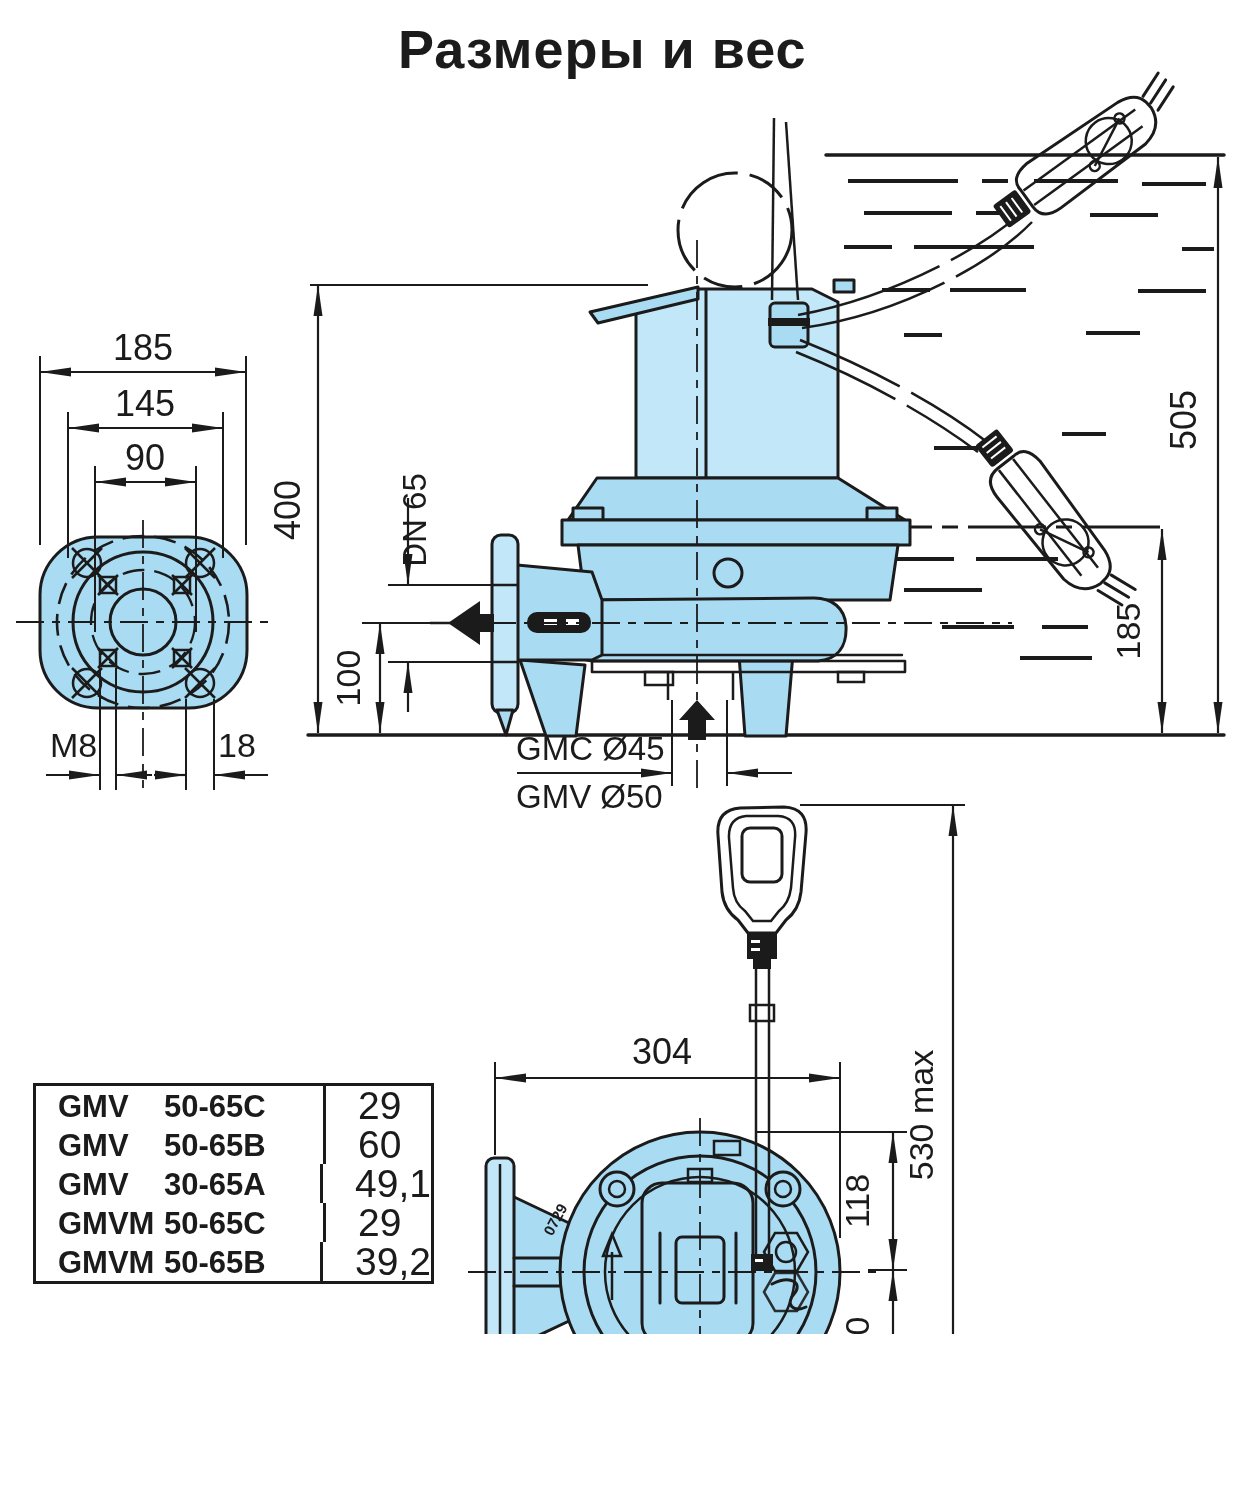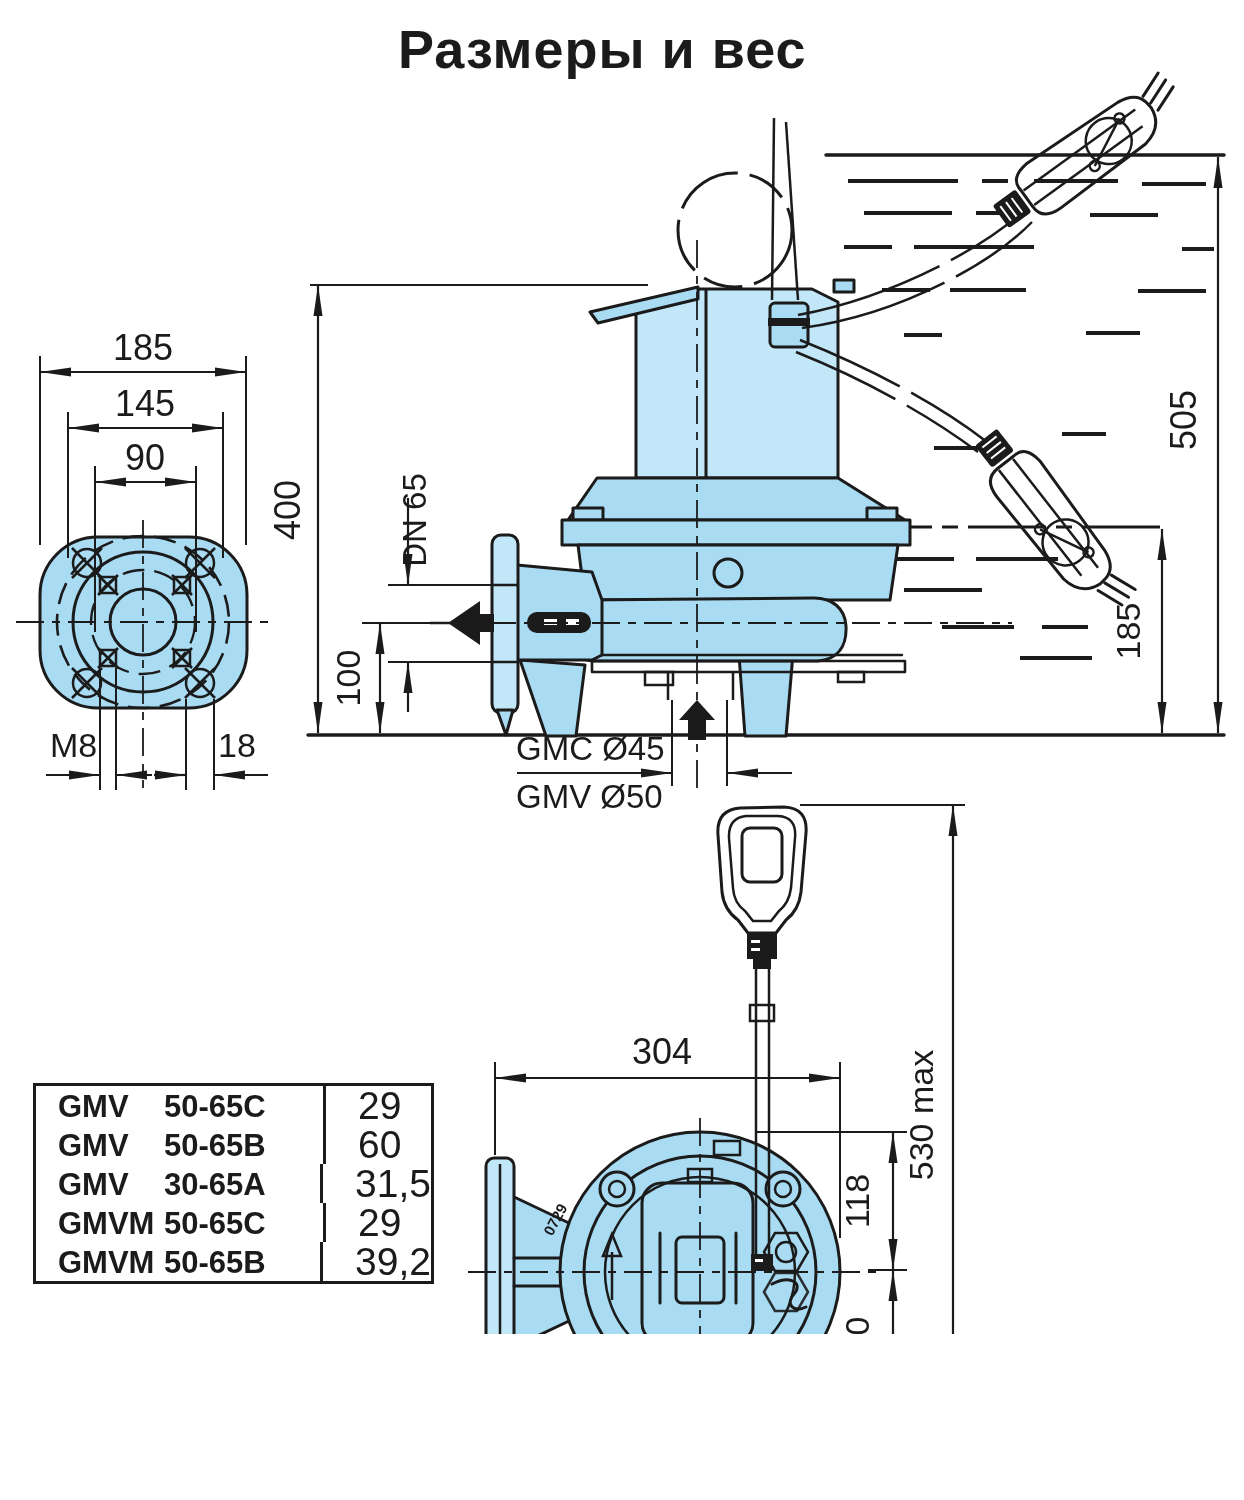--- a/index.html
+++ b/index.html
@@ -371,21 +371,21 @@
           <span class="wt-series">GMV</span>
           <span>50-65B</span>
         </div>
       <div class="wt-val">60</div>
     </div>
     <div class="wt-row">
       <div class="wt-name">
           <span class="wt-series">GMV</span>
           <span>30-65A</span>
         </div>
-      <div class="wt-val">31,5</div>
+      <div class="wt-val">49,1</div>
     </div>
     <div class="wt-row">
       <div class="wt-name">
           <span class="wt-series">GMVM</span>
           <span>50-65C</span>
         </div>
       <div class="wt-val">29</div>
     </div>
     <div class="wt-row">
       <div class="wt-name">

